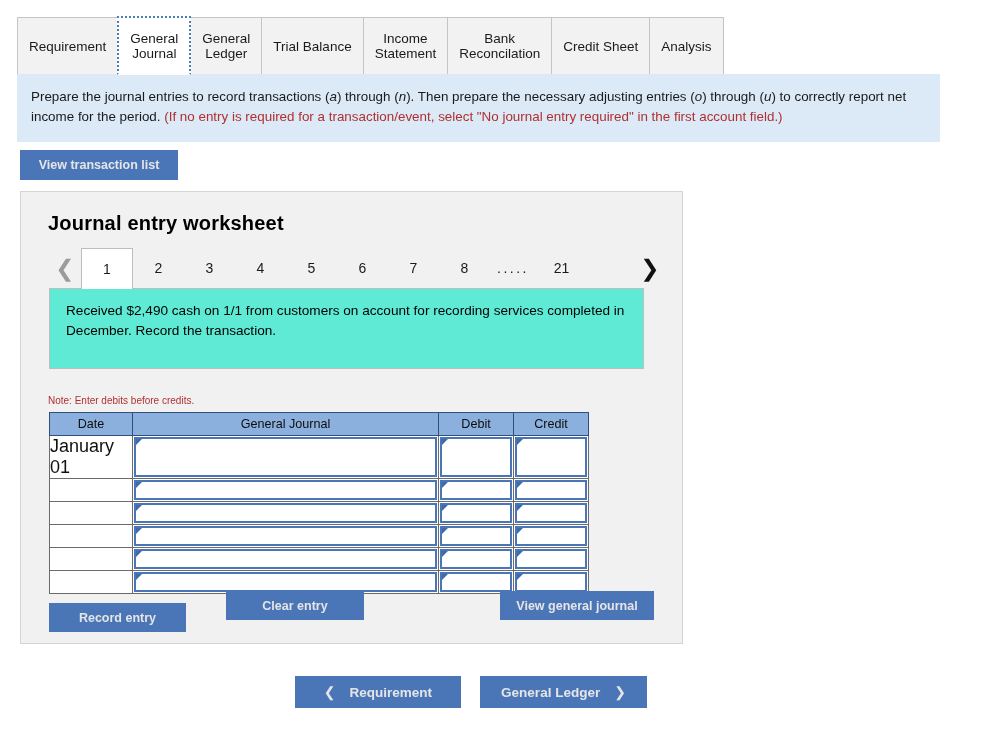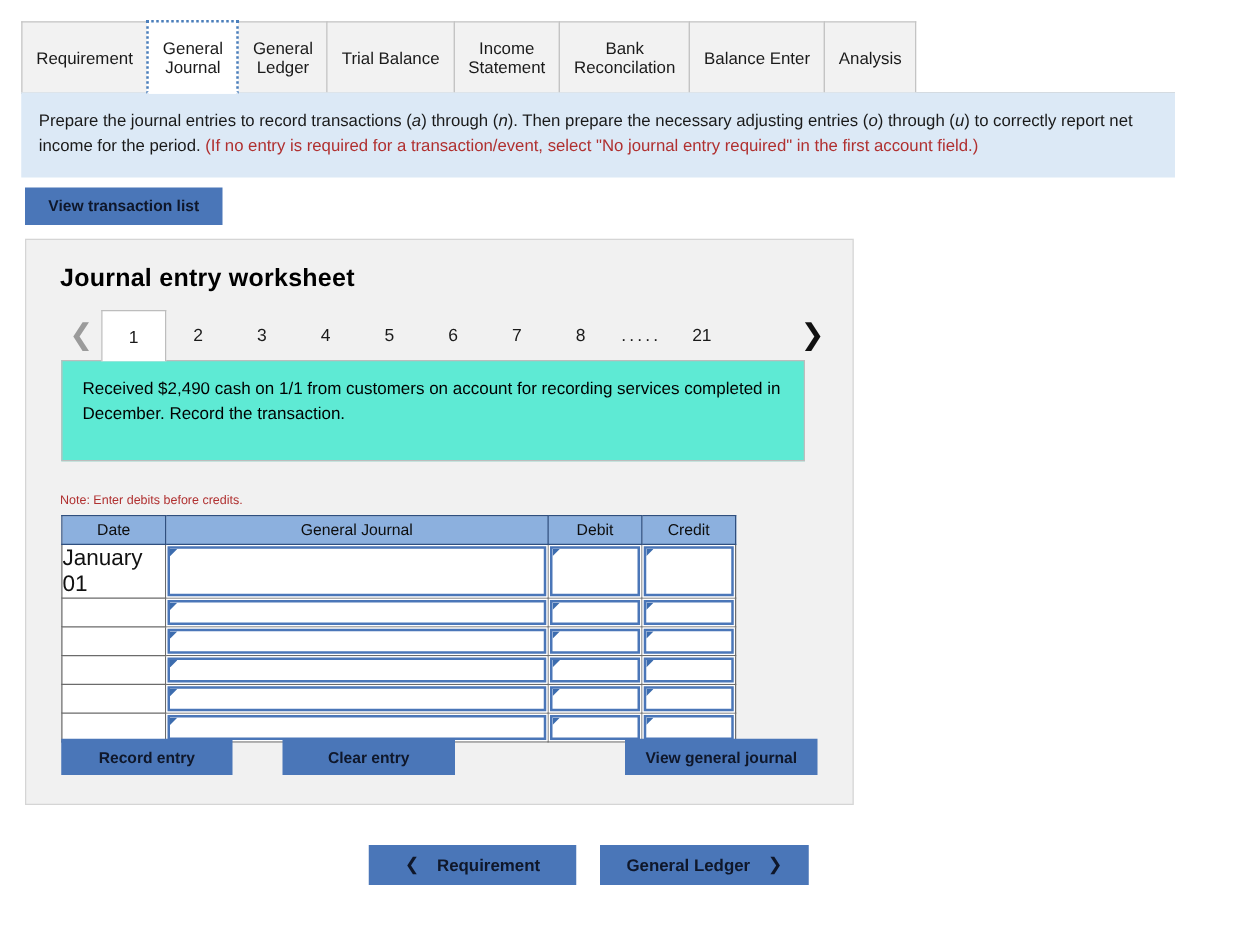--- a/index.html
+++ b/index.html
@@ -52,21 +52,21 @@
     font-size: 13.4px;
     line-height: 20px;
     color: #1a1a1a;
   }
   .instructions .it { font-style: italic; }
   .red { color: #b03030; }
 
   
   .btn {
     background: #4a76b8;
-    color: #0f172a;
+    color: #e5e5e5;
     border: none;
     font-family: "Liberation Sans", sans-serif;
     font-weight: bold;
     font-size: 12.5px;
     cursor: pointer;
     display: inline-flex;
     align-items: center;
     justify-content: center;
   }
   #view-transaction-list {
@@ -189,21 +189,21 @@
   }
   .tri2 {
     position: absolute;
     left: 0; top: 0;
     width: 6px; height: 6px;
     background: #3c6cae;
     clip-path: polygon(0 0, 100% 0, 0 100%);
   }
 
   
-  #record-entry  { position: absolute; left: 28px;  top: 399px; width: 137px; height: 29px; }
+  #record-entry  { position: absolute; left: 28px;  top: 411px; width: 137px; height: 29px; }
   #clear-entry   { position: absolute; left: 205px; top: 399px; width: 138px; height: 29px; }
   #view-general-journal { position: absolute; left: 479px; top: 399px; width: 154px; height: 29px; }
 
   
   #nav-requirement {
     position: absolute; left: 295px; top: 676px;
     width: 166px; height: 32px; font-size: 13.5px;
   }
   #nav-general-ledger {
     position: absolute; left: 480px; top: 676px;
@@ -222,21 +222,21 @@
       <div class="tab">Requirement</div>
       <div class="tab active">General
 Journal</div>
       <div class="tab">General
 Ledger</div>
       <div class="tab">Trial Balance</div>
       <div class="tab">Income
 Statement</div>
       <div class="tab">Bank
 Reconcilation</div>
-      <div class="tab">Balance Enter</div>
+      <div class="tab">Credit Sheet</div>
       <div class="tab">Analysis</div>
     </div>
 
   <div class="instructions">
     <span>Prepare the journal entries to record transactions (</span><span class="it">a</span><span>) through (</span><span class="it">n</span><span>). Then prepare the necessary adjusting entries (</span><span class="it">o</span><span>) through (</span><span class="it">u</span><span>) to correctly report net income for the period. </span><span class="red">(If no entry is required for a transaction/event, select "No journal entry required" in the first account field.)</span>
   </div>
 
   <button class="btn" id="view-transaction-list">View transaction list</button>
 
   <div class="worksheet">

